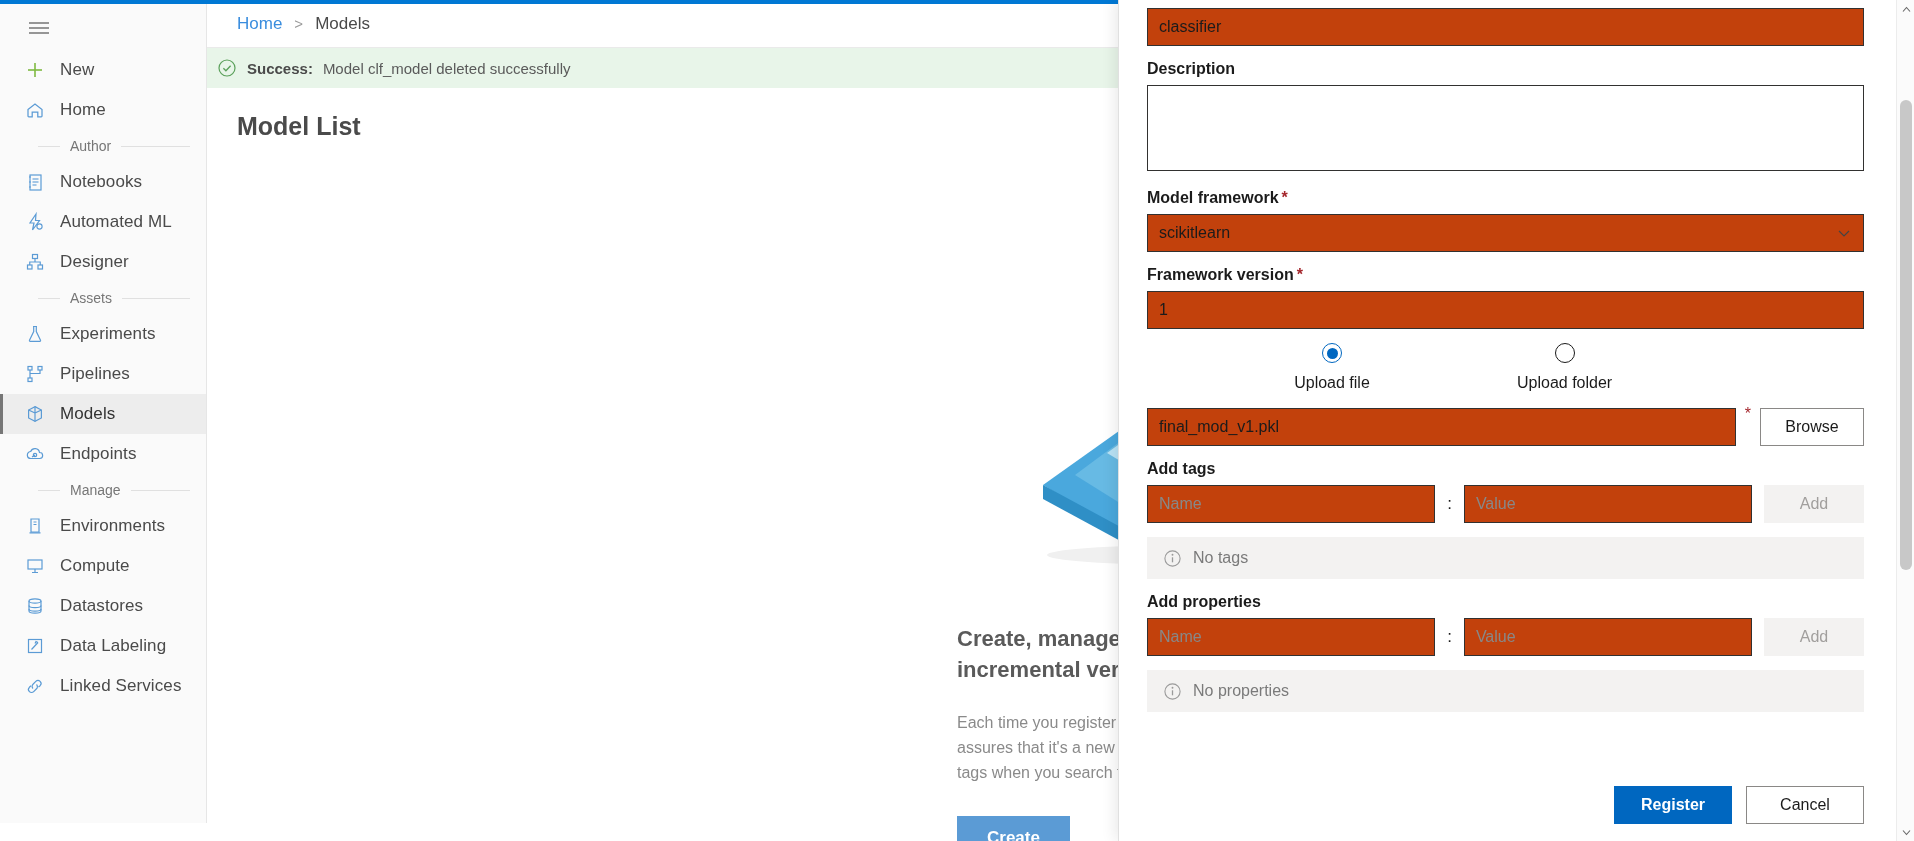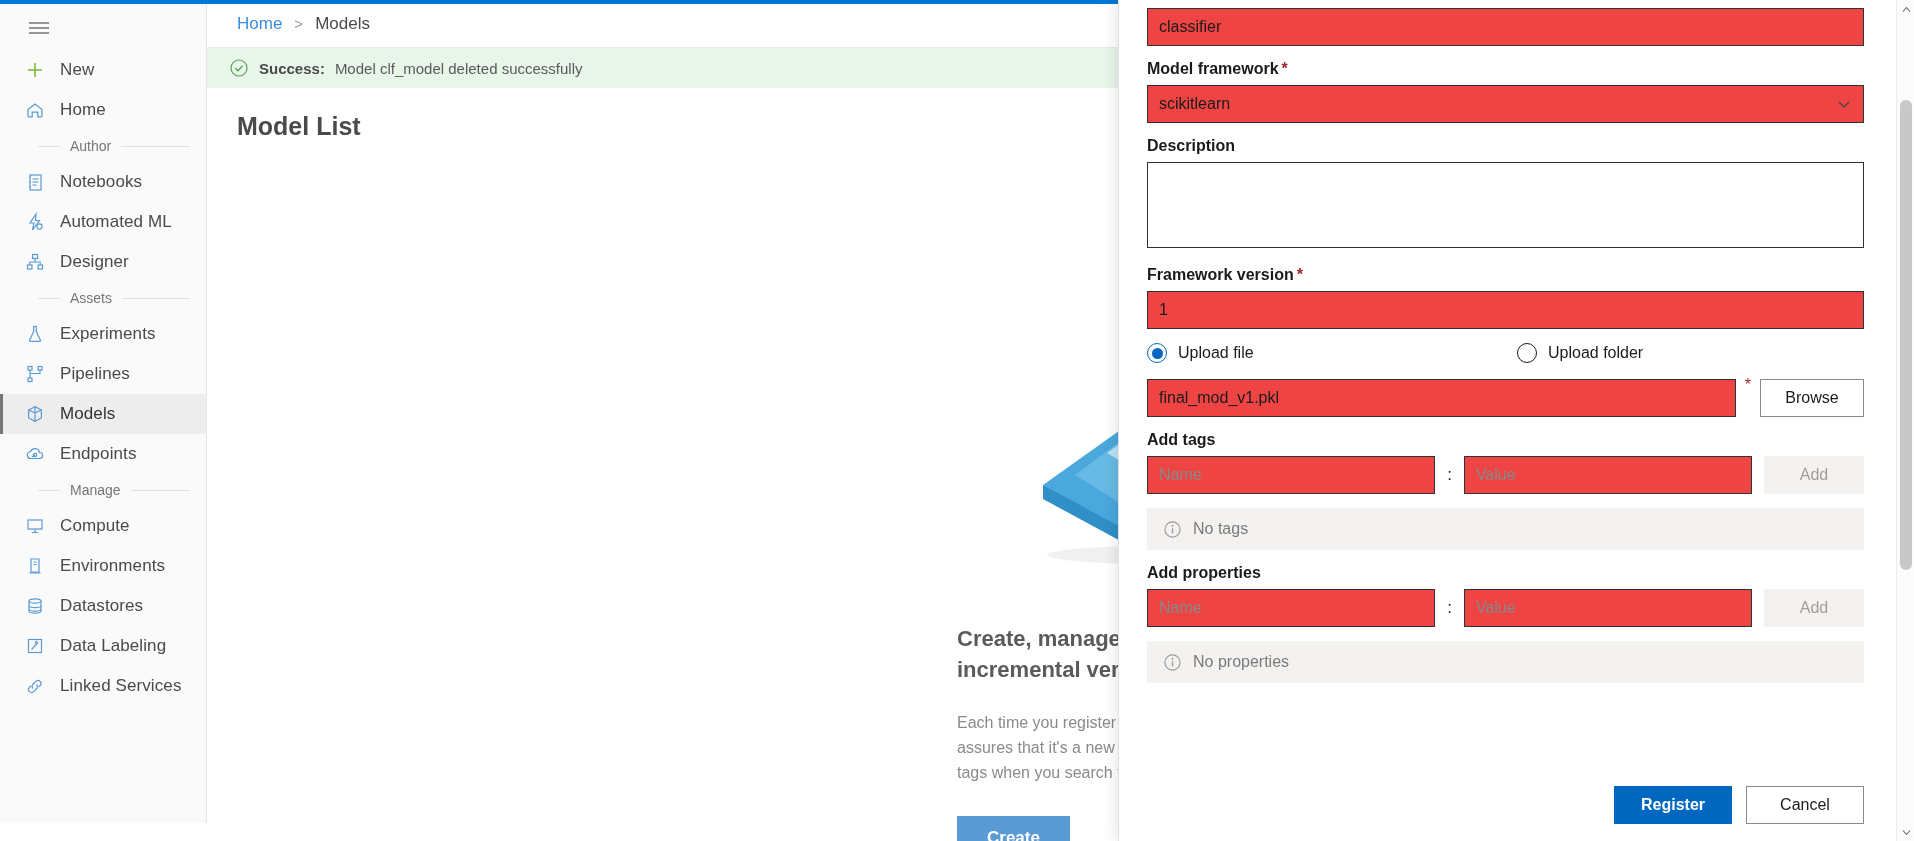--- a/index.html
+++ b/index.html
@@ -60,21 +60,21 @@
     height:48px; display:flex; align-items:center; gap:12px;
     padding-left:30px; font-size:17px; border-bottom:1px solid #eaeaea;
     background:#fff;
   }
   .bc-link { color:#3a8dde; cursor:pointer; }
   .bc-sep { color:#9a9a9a; font-size:15px; }
   .bc-cur { color:#4a4a4a; }
 
   .banner {
     height:40px; background:#e8f5e9; display:flex; align-items:center;
-    gap:10px; padding-left:22px; font-size:15px; color:#5a5a5a;
+    gap:10px; padding-left:10px; font-size:15px; color:#5a5a5a;
   }
   .banner .ok-ico { width:20px; height:20px; flex:0 0 20px; }
   .banner b { color:#4a4a4a; font-weight:bold; }
 
   .page-title {
     font-size:25px; color:#4a4a4a; font-weight:600;
     padding:24px 0 0 30px;
   }
 
   .empty-wrap {
@@ -111,37 +111,37 @@
   }
   .fld { margin-bottom:0; }
   .flabel {
     font-size:16px; color:#1b1b1b; font-weight:600;
     margin:14px 0 7px 0; display:block;
   }
   .req { color:#a4262c; font-weight:600; margin-left:3px; }
   .txt {
     width:100%; height:38px; border:1px solid #323130;
     font-size:16px; padding:0 11px; color:#1b1b1b;
-    font-family:inherit; background:#ef4444; outline:none;
+    font-family:inherit; background:#c2410c; outline:none;
   }
   .txt::placeholder { color:#888; }
   .ta {
     width:100%; height:86px; border:1px solid #323130;
     font-family:inherit; font-size:16px; padding:7px 11px; resize:none; outline:none;
   }
   .sel-wrap { position:relative; }
   .sel-wrap .chev {
     position:absolute; right:12px; top:11px; pointer-events:none;
   }
   .radio-row {
     display:flex; align-items:center; margin-top:14px; margin-bottom:16px;
   }
   .radio {
     display:flex; align-items:center; gap:11px; cursor:pointer;
-    font-size:16px; color:#1b1b1b;
+    font-size:16px; color:#1b1b1b;flex-direction:column;
   }
   .radio:first-child { width:370px; }
   .rdot {
     width:20px; height:20px; border-radius:50%;
     border:1.6px solid #1b1b1b; display:flex;
     align-items:center; justify-content:center; flex:0 0 20px;
   }
   .rdot.on { border-color:#0067c0; }
   .rdot.on::after {
     content:""; width:11px; height:11px; border-radius:50%; background:#0067c0;
@@ -334,37 +334,37 @@
 
     <div class="group-head">
       <span class="rule left"></span>
       <span>Manage</span>
       <span class="rule"></span>
     </div>
     <div class="nav-item">
       <span class="nav-ico">
         <svg width="20" height="20" viewBox="0 0 20 20">
             <g fill="none" stroke="#5b9bd5" stroke-width="1.2">
+              <path d="M6 3h8v13H6z"></path>
+              <path d="M4.5 16.8h11M8.5 6h3M8.5 8.5h3"></path>
+            </g>
+          </svg>
+      </span>
+      <span class="nav-label">Environments</span>
+    </div>
+    <div class="nav-item">
+      <span class="nav-ico">
+        <svg width="20" height="20" viewBox="0 0 20 20">
+            <g fill="none" stroke="#5b9bd5" stroke-width="1.2">
               <rect x="3" y="4" width="14" height="9"></rect>
               <path d="M7 16.5h6M10 13v3.5"></path>
             </g>
           </svg>
       </span>
       <span class="nav-label">Compute</span>
-    </div>
-    <div class="nav-item">
-      <span class="nav-ico">
-        <svg width="20" height="20" viewBox="0 0 20 20">
-            <g fill="none" stroke="#5b9bd5" stroke-width="1.2">
-              <path d="M6 3h8v13H6z"></path>
-              <path d="M4.5 16.8h11M8.5 6h3M8.5 8.5h3"></path>
-            </g>
-          </svg>
-      </span>
-      <span class="nav-label">Environments</span>
     </div>
     <div class="nav-item">
       <span class="nav-ico">
         <svg width="20" height="20" viewBox="0 0 20 20">
             <g fill="none" stroke="#5b9bd5" stroke-width="1.2">
               <ellipse cx="10" cy="5" rx="6" ry="2.2"></ellipse>
               <path d="M4 5v10c0 1.2 2.7 2.2 6 2.2s6-1 6-2.2V5"></path>
               <path d="M4 9.5c0 1.2 2.7 2.2 6 2.2s6-1 6-2.2M4 13c0 1.2 2.7 2.2 6 2.2s6-1 6-2.2"></path>
             </g>
           </svg>
@@ -452,32 +452,32 @@
   </main>
 
   <aside class="panel">
     <div class="panel-scrollarea">
 
       <div class="fld" style="padding-top:8px;">
         <input class="txt" type="text" value="classifier" style="">
       </div>
 
       <div class="fld">
+        <label class="flabel">Description</label>
+        <textarea class="ta" style=""></textarea>
+      </div>
+
+      <div class="fld">
         <label class="flabel"><span>Model framework</span><span class="req">*</span></label>
         <div class="sel-wrap">
           <input class="txt" type="text" value="scikitlearn" style="">
           <span class="chev"><svg width="16" height="16" viewBox="0 0 16 16">
                 <path d="M3 6l5 5 5-5" fill="none" stroke="#444" stroke-width="1.2"></path>
               </svg></span>
         </div>
-      </div>
-
-      <div class="fld">
-        <label class="flabel">Description</label>
-        <textarea class="ta" style=""></textarea>
       </div>
 
       <div class="fld">
         <label class="flabel"><span>Framework version</span><span class="req">*</span></label>
         <input class="txt" type="text" value="1" style="">
       </div>
 
       <div class="fld">
         <div class="radio-row">
           <label class="radio">

